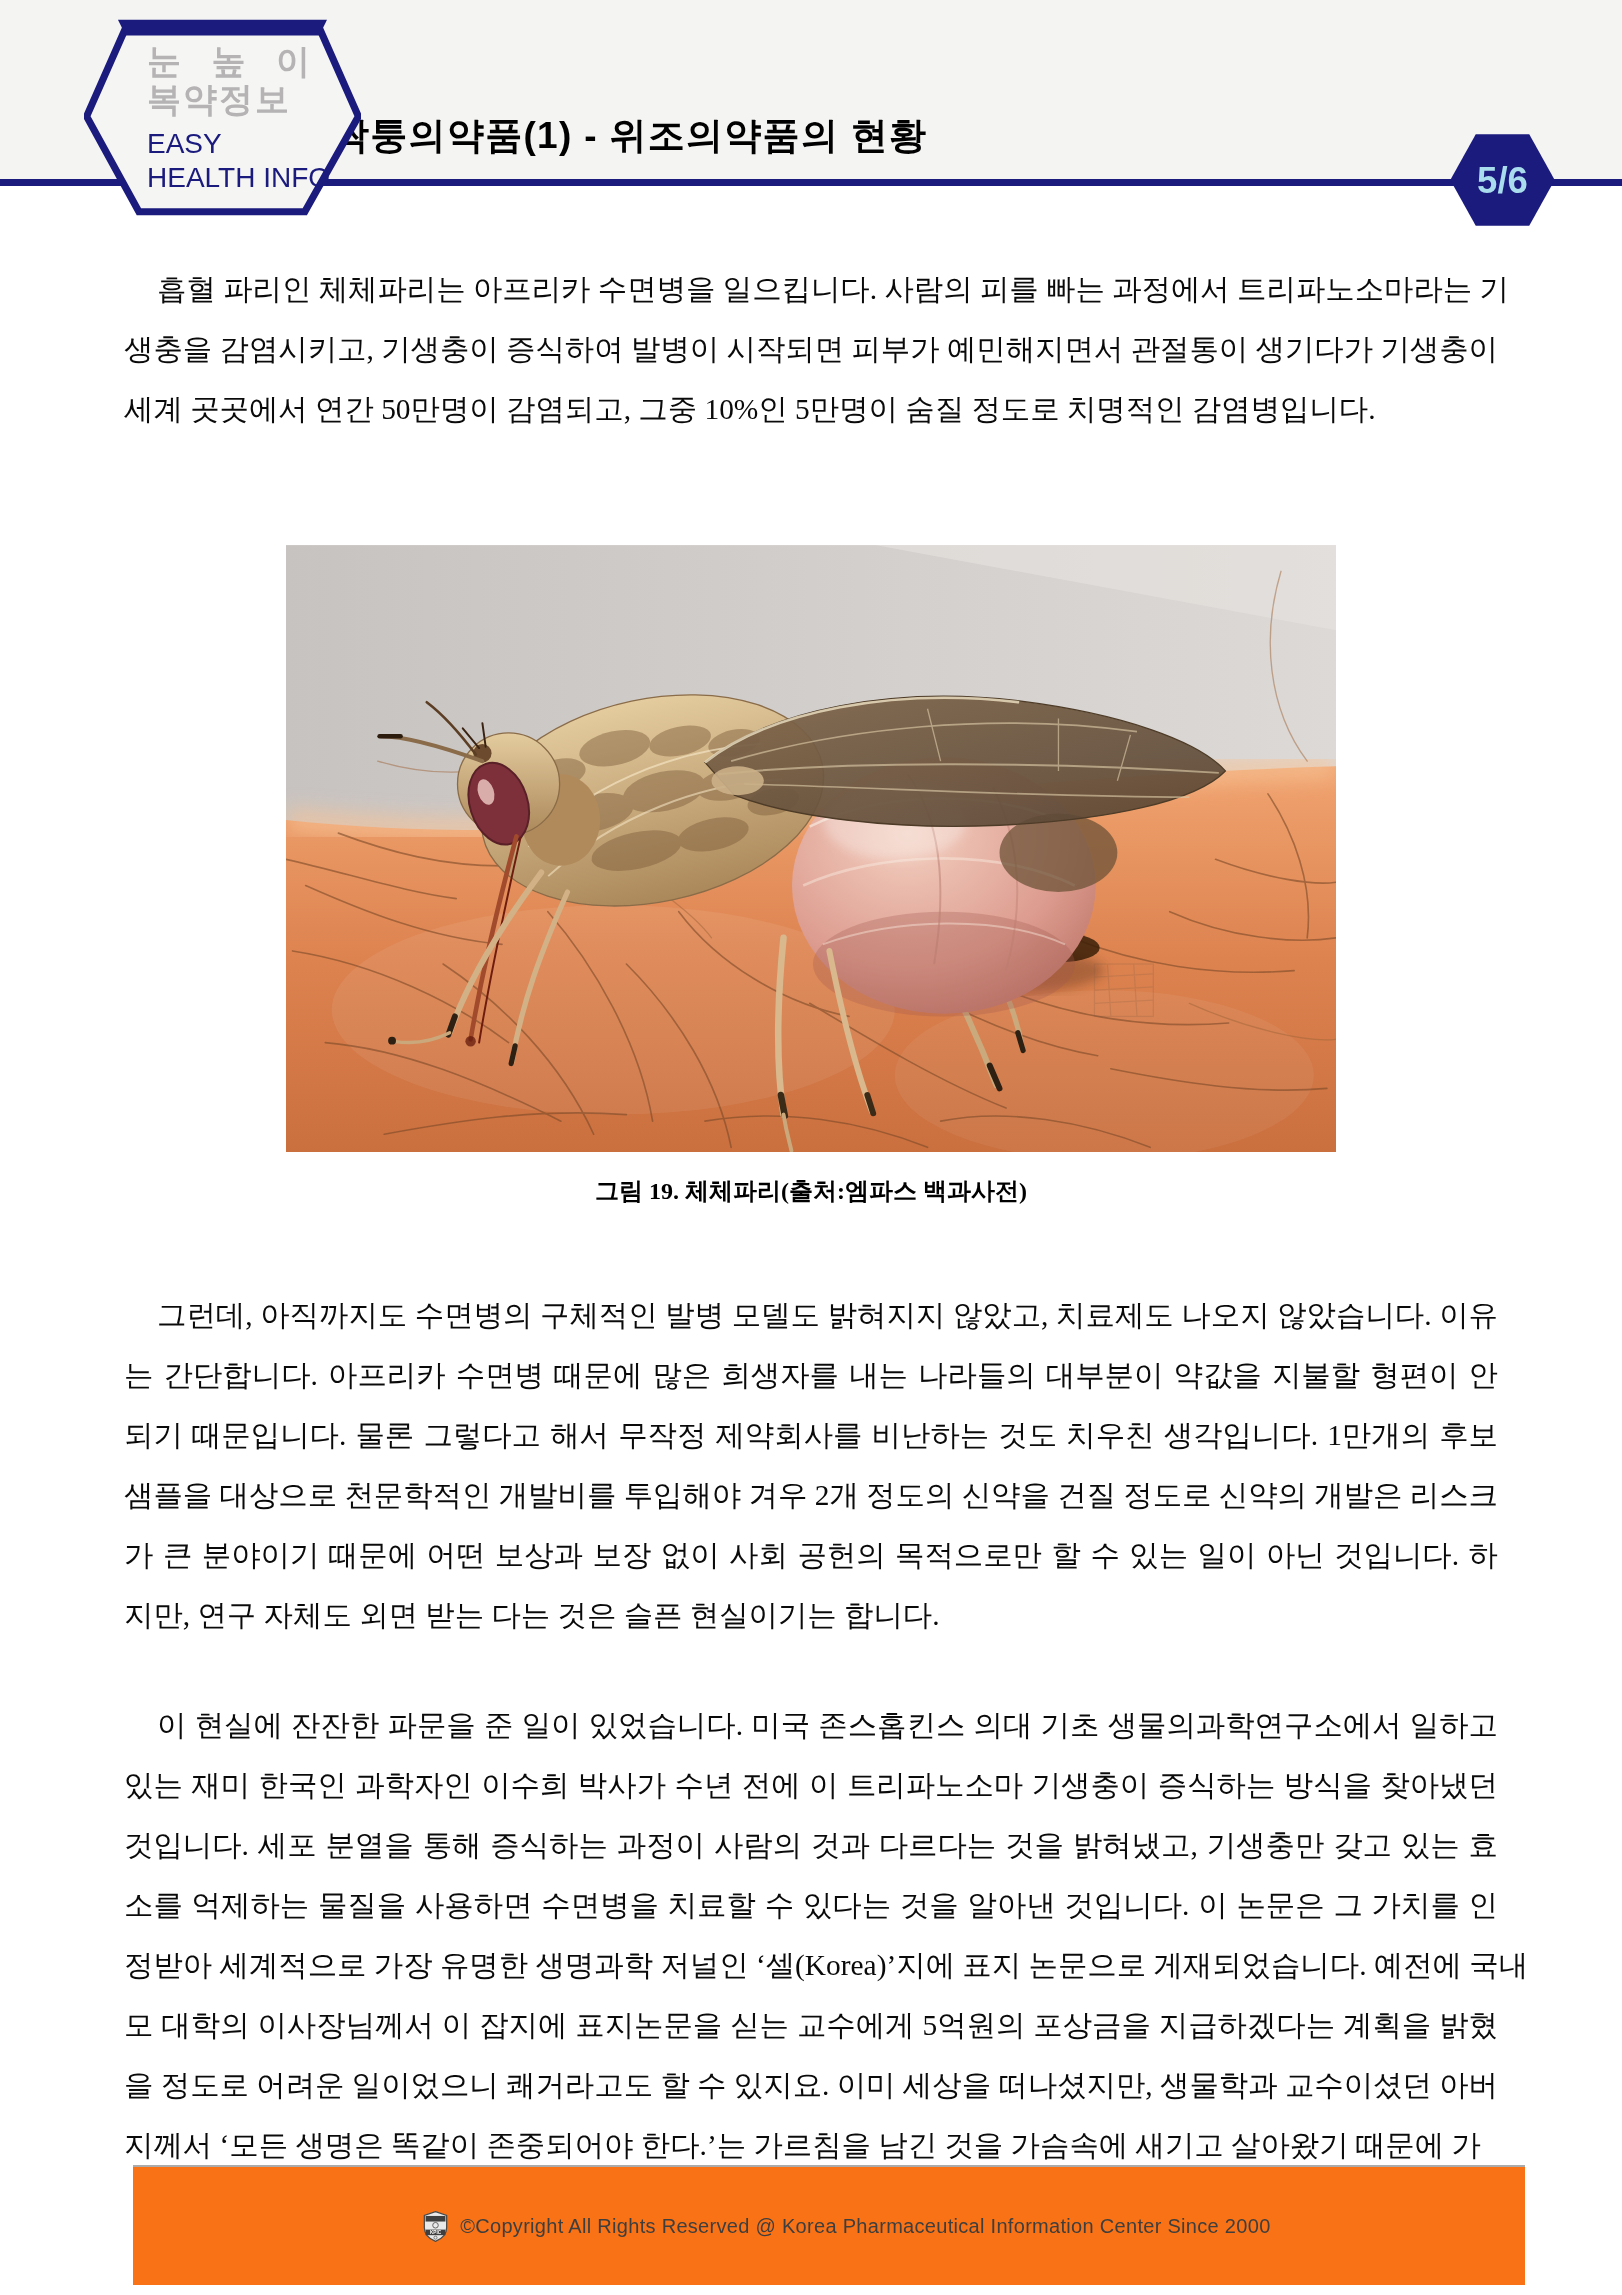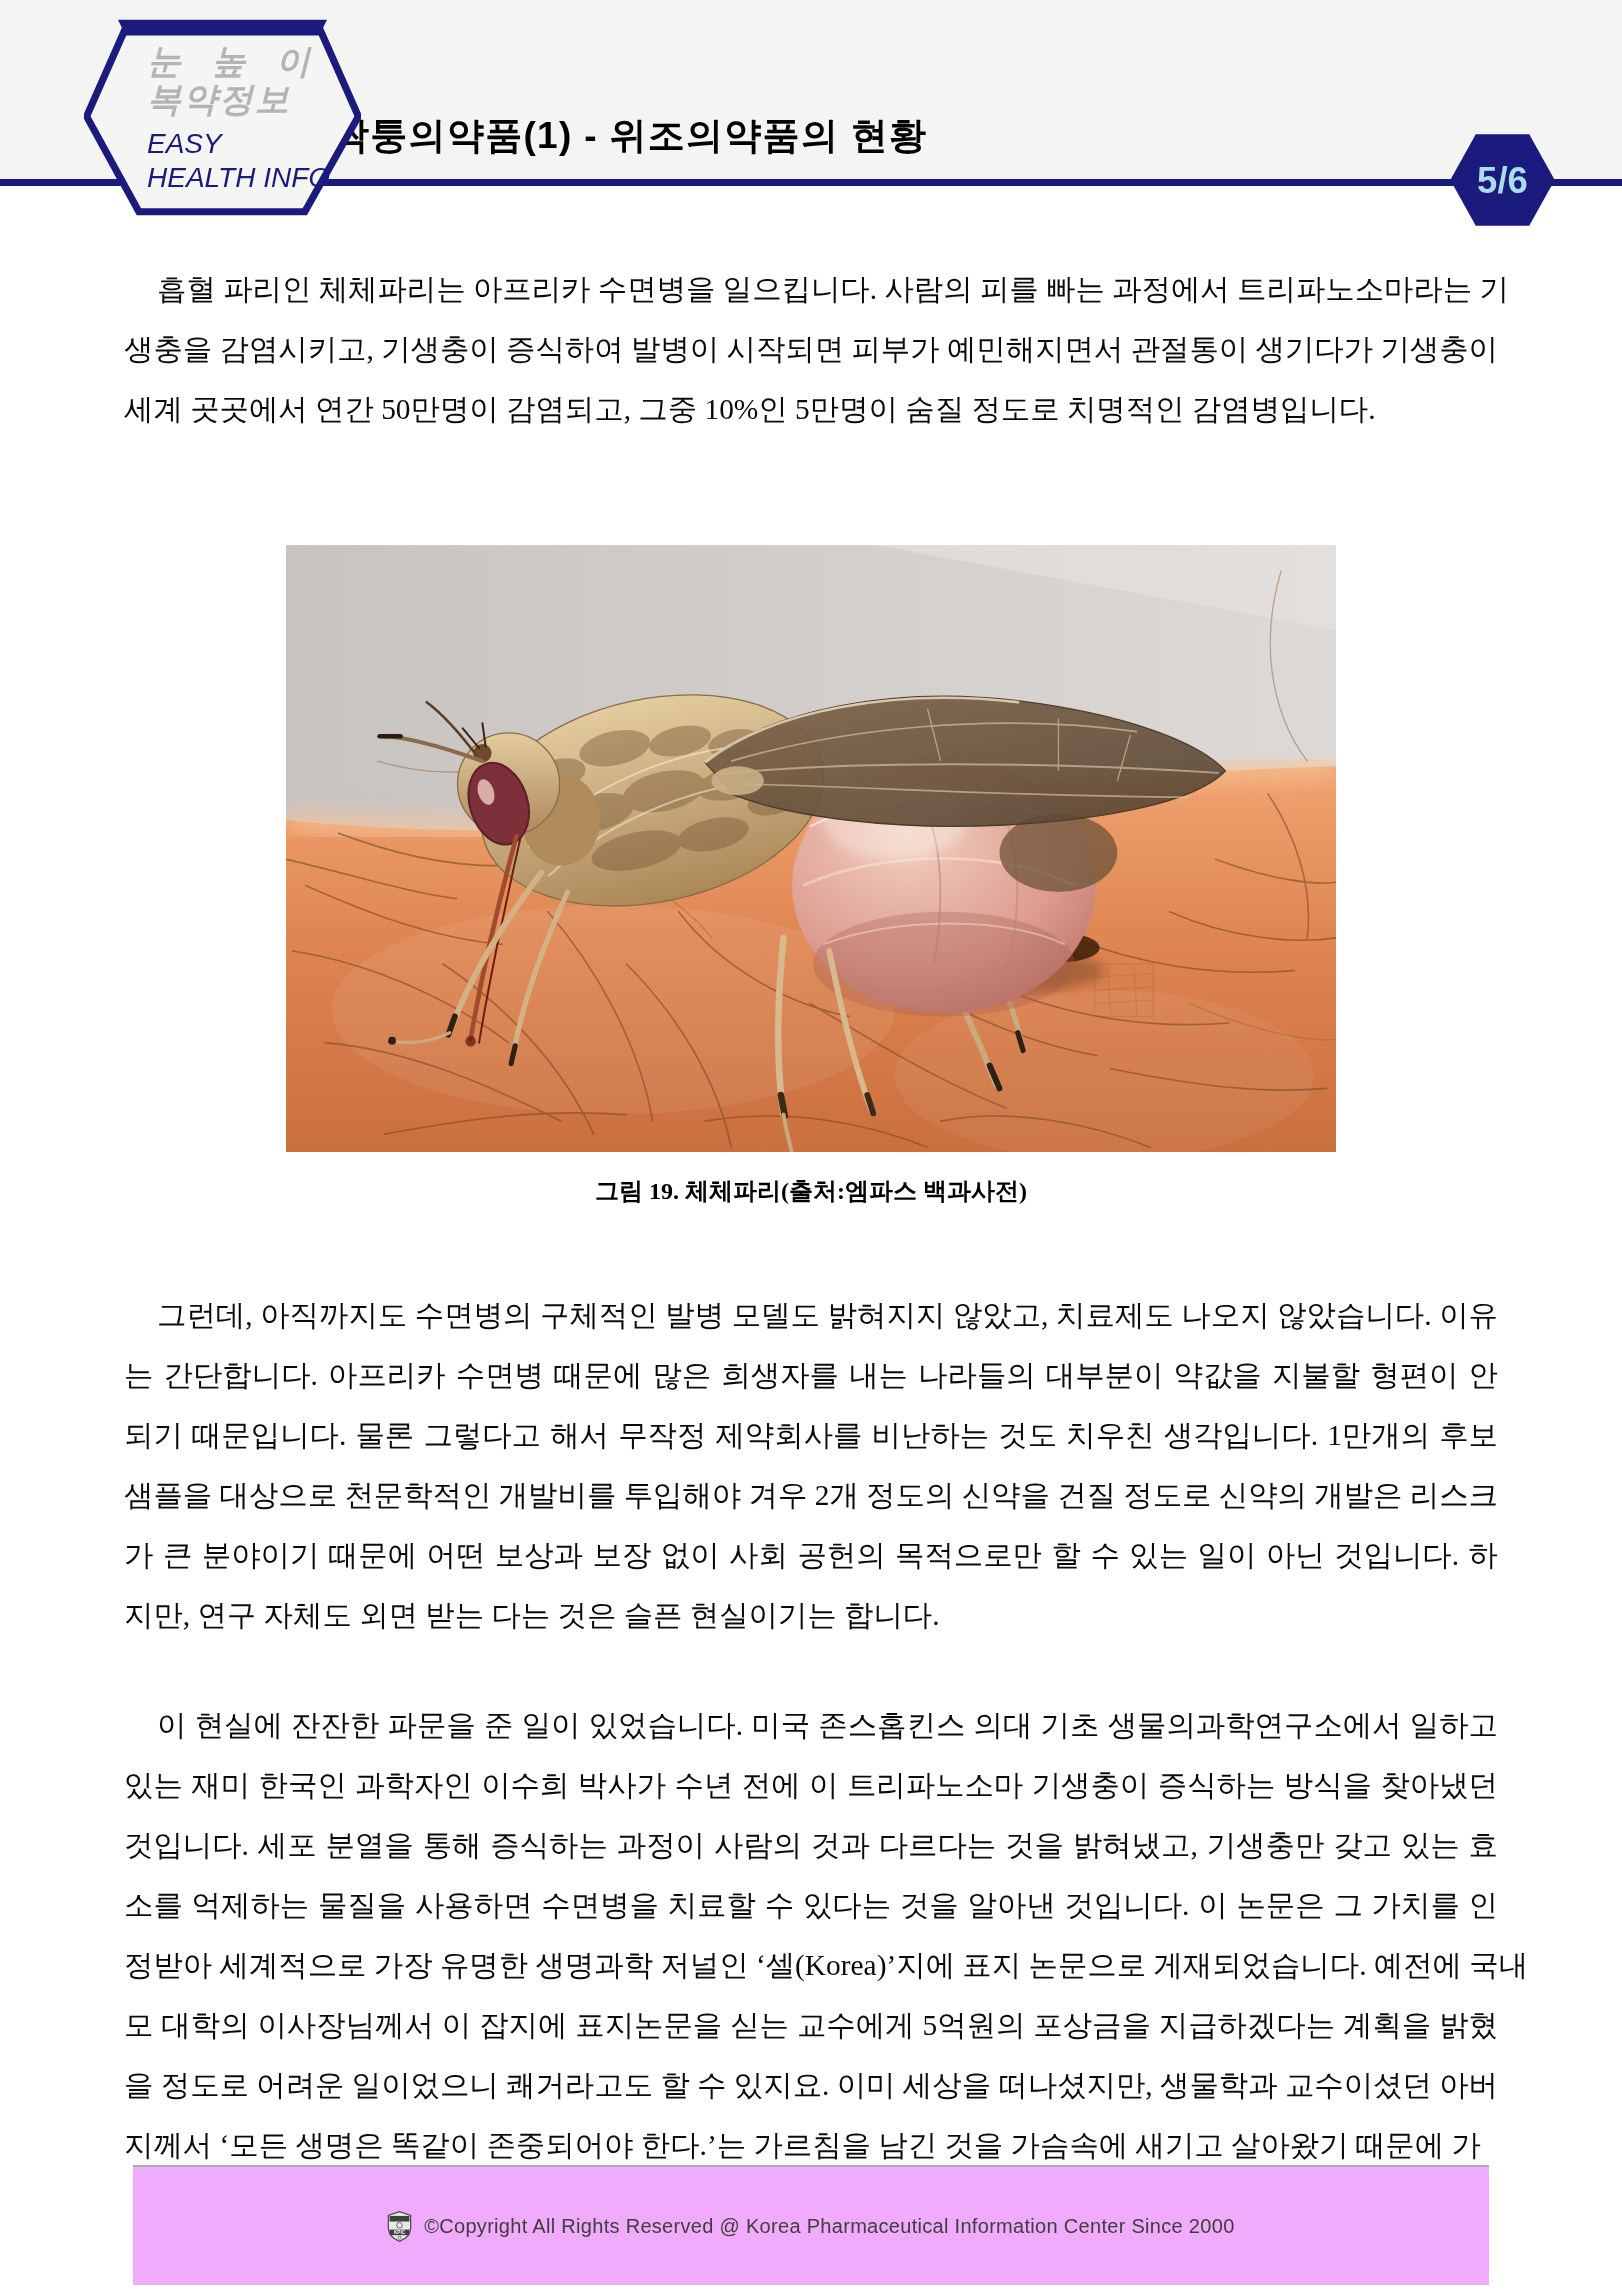--- a/index.html
+++ b/index.html
@@ -5,21 +5,21 @@
   html,body{margin:0;padding:0;background:#ffffff;}
   .page{position:relative;width:1623px;height:2295px;background:#ffffff;overflow:hidden;
         font-family:"Liberation Serif",serif;color:#0a0a0a;}
 
   
   .header-bg{position:absolute;left:0;top:0;width:1623px;height:179px;background:#f4f4f3;}
   .header-line{position:absolute;left:0;top:179px;width:1623px;height:7.2px;background:#1b1b7e;z-index:1;}
   .doc-title{position:absolute;left:332px;top:111px;font-family:"Liberation Sans",sans-serif;
              font-weight:700;font-size:37px;letter-spacing:1.3px;color:#000;z-index:1;white-space:nowrap;}
 
-  .logo{position:absolute;left:84px;top:17px;width:277px;height:204px;z-index:2;font-style:italic;}
+  .logo{position:absolute;left:84px;top:17px;width:277px;height:204px;z-index:2;}
   .logo svg{position:absolute;left:0;top:0;}
   .logo-kr{position:absolute;left:63px;font-family:"Liberation Sans",sans-serif;font-weight:600;
            font-size:34px;color:#b5b3b3;white-space:nowrap;}
   .logo-kr1{top:22px;letter-spacing:10.5px;}
   .logo-kr2{top:60px;letter-spacing:2px;}
   .logo-en{position:absolute;left:63px;font-family:"Liberation Sans",sans-serif;font-weight:500;
            font-size:28px;color:#1b1b7e;white-space:nowrap;letter-spacing:0;}
   .logo-en1{top:111px;}
   .logo-en2{top:145px;}
 
@@ -33,22 +33,22 @@
   .p1{top:259px;}
   .p2{top:1285px;}
   .p3{top:1695px;}
 
   
   .figure{position:absolute;left:286px;top:545px;width:1050px;height:607px;}
   .caption{position:absolute;left:286px;top:1175px;width:1050px;text-align:center;
            font-weight:700;font-size:24px;color:#000;}
 
   
-  .footer{position:absolute;left:133px;top:2165px;width:1356px;height:118px;background:#f0abfc;
-          border-top:2.6px solid #ababab;display:flex;align-items:center;justify-content:center;gap:11.8px;}
+  .footer{position:absolute;left:133px;top:2165px;width:1356px;height:118px;background:#f97316;
+          border-top:2.6px solid #ababab;display:flex;align-items:center;justify-content:center;gap:11.8px;padding-left:36px;}
   .footer-text{font-family:"Liberation Sans",sans-serif;font-size:20px;color:#3e3e3e;letter-spacing:0.3px;}
 </style>
 </head>
 <body>
 
 <div class="page">
 
   <div class="header-bg"></div>
   <div class="header-line"></div>
 

